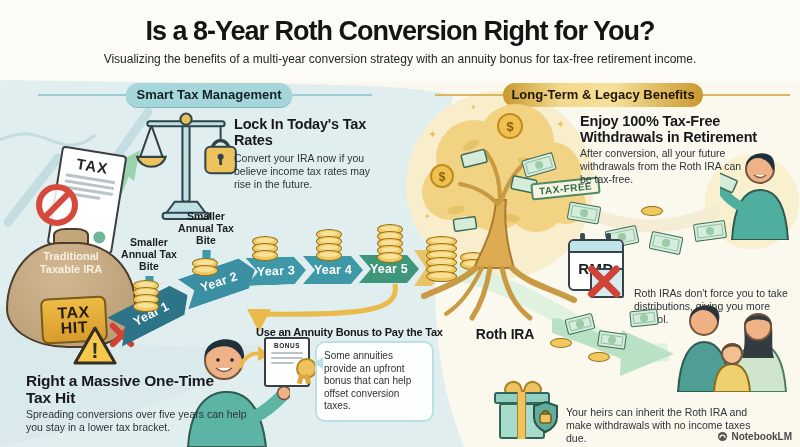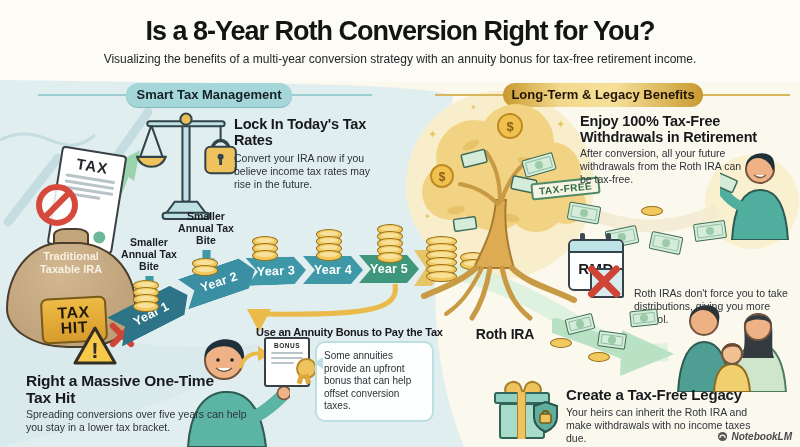--- a/index.html
+++ b/index.html
@@ -32,21 +32,21 @@
   .nosign::after{content:"";position:absolute;left:-2px;right:-2px;top:50%;height:6px;margin-top:-3px;background:#d6493d;transform:rotate(-45deg);}
   .xmark{position:absolute;}
   .xmark span{position:absolute;left:0;top:45%;width:100%;height:18%;background:#cf4437;border-radius:3px;}
   .xmark .x1{transform:rotate(45deg);} .xmark .x2{transform:rotate(-45deg);}
   .dl{height:3px;background:#b9c4c9;border-radius:2px;margin:3px 6px 0 6px;}
   .sparkle{position:absolute;color:#e7c45f;font-size:11px;}
   
   .bubble{background:#fdfffe;border:2px solid #bcdfe3;border-radius:10px;padding:7px 8px;font-size:10px;color:#2e3338;line-height:1.25;font-weight:500;}
   .bubble::before{content:"";position:absolute;left:-9px;top:14px;border:6px solid transparent;border-right:9px solid #bcdfe3;}
   .tag{border:2px solid #4e8b66;border-radius:3px;background:#f7f4e4;color:#2f6b4a;font-weight:800;font-size:10px;padding:1px 6px;letter-spacing:.5px;}
-  .wm{font-size:10px;font-weight:700;color:#4a4a4a;display:flex;gap:3px;font-style:italic;}
+  .wm{font-size:10px;font-weight:700;color:#4a4a4a;display:flex;gap:3px;}
 </style>
 </head>
 <body>
 
 <div id="stage">
 
   <svg class="abs" style="left:0;top:0;" width="800" height="447" viewBox="0 0 800 447">
     <rect x="0" y="0" width="800" height="447" fill="#fbf8ee"></rect>
     <rect x="0" y="0" width="800" height="82" fill="#fcfbf6"></rect>
     <path d="M0,80 L300,84 C410,86 446,92 453,96 C441,180 431,262 437,330 C441,380 452,416 464,447 L0,447 Z" fill="#e1eef0"></path>
@@ -319,21 +319,20 @@
   <div class="abs" style="left:524px;top:381px;width:14px;height:12px;background:#eec35e;border:2px solid #a9802a;border-radius:50% 50% 50% 10%;transform:rotate(18deg);"></div>
   <div class="abs" style="left:494px;top:392px;width:56px;height:12px;background:#8fd0c0;border:2px solid #33665a;border-radius:3px;box-sizing:border-box;"></div>
   <div class="abs" style="left:499px;top:403px;width:46px;height:36px;background:#a7dccb;border:2px solid #33665a;border-radius:3px;box-sizing:border-box;"></div>
   <div class="abs" style="left:517px;top:392px;width:9px;height:47px;background:#eec35e;border-left:1.5px solid #a9802a;border-right:1.5px solid #a9802a;box-sizing:border-box;"></div>
   <svg class="abs" style="left:532px;top:400px;" width="27" height="34" viewBox="0 0 27 34">
     <path d="M13.5,2 L25,6 V17 C25,25 20,29 13.5,32 C7,29 2,25 2,17 V6 Z" fill="#5fae9d" stroke="#27544a" stroke-width="2"></path>
     <path d="M10.5,14 a3,3 0 0 1 6,0" fill="none" stroke="#7a5a17" stroke-width="2"></path>
     <rect x="8" y="14" width="11" height="9" rx="2" fill="#eec35e" stroke="#7a5a17" stroke-width="1.5"></rect>
   </svg>
 
-  <div class="abs h" style="left:566px;top:387px;width:215px;font-size:15px;">Create a Tax-Free Legacy</div>
   <div class="abs b" style="left:566px;top:406px;width:200px;">Your heirs can inherit the Roth IRA and make withdrawals with no income taxes due.</div>
 
   <div class="abs wm" style="right:8px;bottom:5px;">
     <svg width="11" height="11" viewBox="0 0 12 12">
         <circle cx="6" cy="6" r="5" fill="#555"></circle>
         <path d="M3,7.5 C4,3.5 8,3.5 9,7.5" stroke="#fbf8ee" stroke-width="1.5" fill="none"></path>
       </svg>
     <span>NotebookLM</span>
   </div>
 

